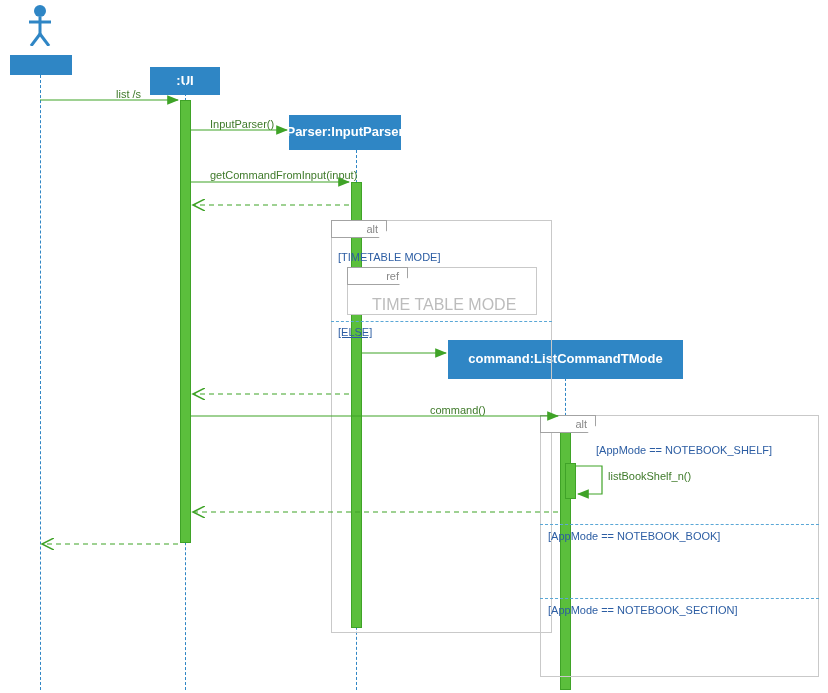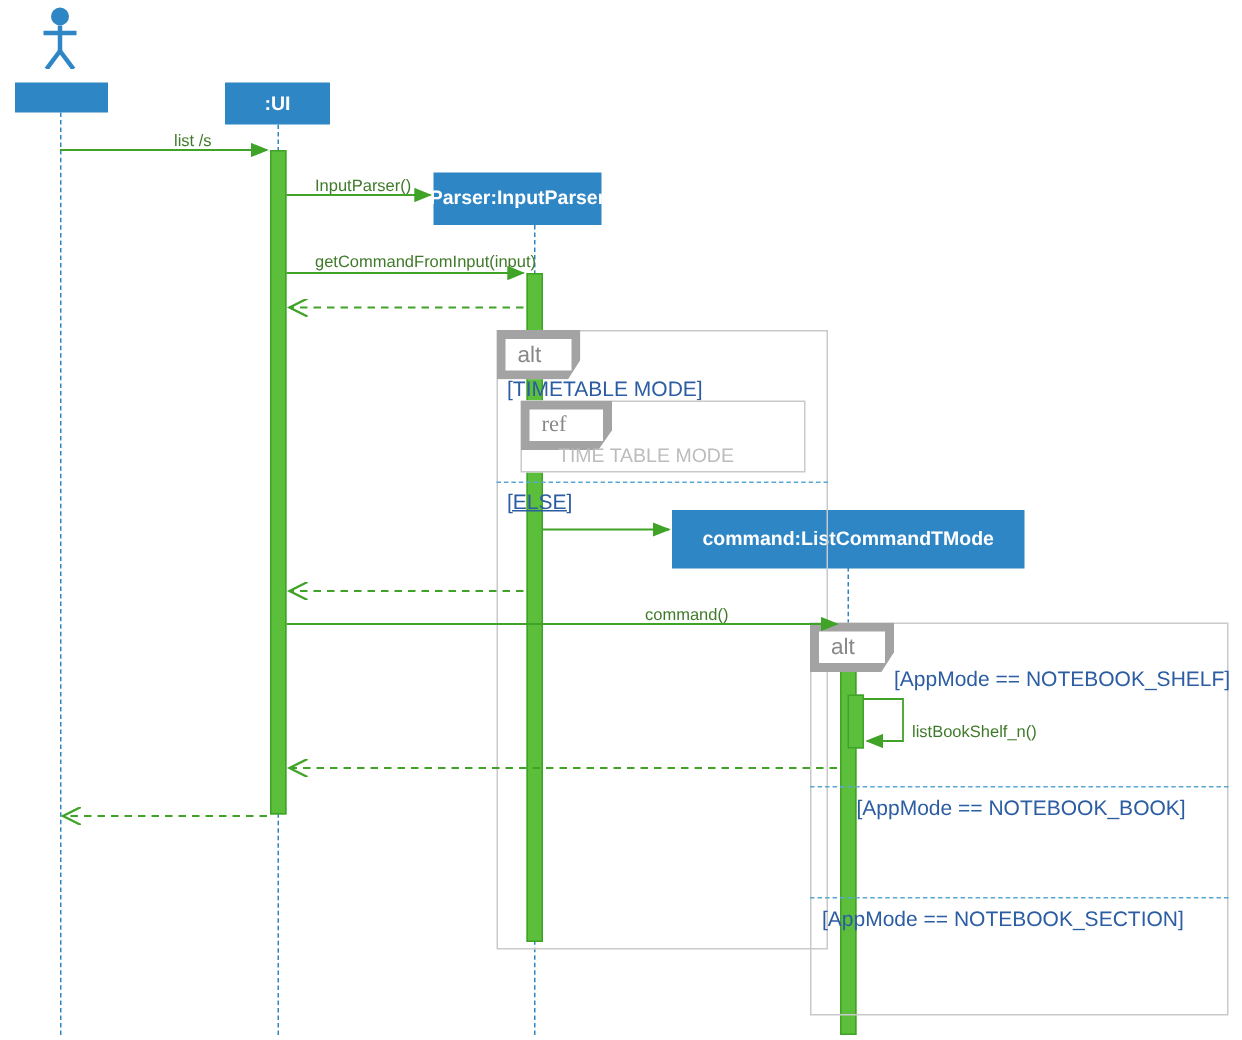--- a/index.html
+++ b/index.html
@@ -40,52 +40,53 @@
     border: 1px solid #3fa327;
   }
   .msg-label {
     position: absolute;
     font-size: 11px;
     color: #3f7a2a;
     white-space: nowrap;
   }
   .guard-label {
     position: absolute;
-    font-size: 14px;
+    font-size: 11px;
     color: #2c5da3;
     white-space: nowrap;
   }
   .frag-box {
     position: absolute;
     border: 1px solid #c9c9c9;
     background: transparent;
   }
   .frag-tab {
     position: absolute;
-    border: 6px solid #a3a3a3;
+    border: 1px solid #a3a3a3;
     background: #fff;
-    font-size: 15px;
+    font-size: 11px;
     color: #888;
     padding: 2px 8px;
     border-bottom-right-radius: 0;
     clip-path: polygon(0 0, 100% 0, 100% 60%, 85% 100%, 0 100%);
+    text-align: right;
   }
   .divider {
     position: absolute;
     height: 0;
     border-top: 1px dashed #5aa7d6;
   }
   .ref-box {
     position: absolute;
     border: 1px solid #c9c9c9;
     background: #fff;
   }
   .ref-text {
     position: absolute;
-    font-size: 13px;
+    font-size: 16px;
     color: #bcbcbc;
     white-space: nowrap;
   }
   svg.arrows {
     position: absolute;
     left: 0; top: 0;
     width: 828px; height: 693px;
     pointer-events: none;
   }
 </style>
@@ -99,21 +100,21 @@
     <line x1="2" y1="18" x2="24" y2="18" stroke="#2f86c5" stroke-width="3"></line>
     <line x1="13" y1="30" x2="4" y2="42" stroke="#2f86c5" stroke-width="3"></line>
     <line x1="13" y1="30" x2="22" y2="42" stroke="#2f86c5" stroke-width="3"></line>
   </svg>
 </div>
 
 <div class="head-box" style="left:10px; top:55px; width:62px; height:20px;">
   <span></span>
 </div>
 
-<div class="head-box" style="left:150px; top:55px; width:70px; height:28px;">
+<div class="head-box" style="left:150px; top:67px; width:70px; height:28px;">
   <span>:UI</span>
 </div>
 
 <div class="head-box" style="left:289px; top:115px; width:112px; height:35px;">
   <span>Parser:InputParser</span>
 </div>
 
 <div class="head-box" style="left:448px; top:340px; width:235px; height:39px;">
   <span>command:ListCommandTMode</span>
 </div>
@@ -128,45 +129,45 @@
 <div class="activation" style="left:560px; top:416px; width:11px; height:274px;"></div>
 <div class="activation" style="left:565px; top:463px; width:11px; height:36px;"></div>
 
 <div class="frag-box" style="left:331px; top:220px; width:221px; height:413px;"></div>
 <div class="frag-tab" style="left:331px; top:220px; width:56px;">
   <span>alt</span>
 </div>
 <div class="guard-label" style="left:338px; top:251px;">[TIMETABLE MODE]</div>
 
 <div class="ref-box" style="left:347px; top:267px; width:190px; height:48px;"></div>
-<div class="frag-tab" style="left:347px; top:267px; width:61px;font-family:Liberation Serif, serif;">
+<div class="frag-tab" style="left:347px; top:267px; width:61px;">
   <span>ref</span>
 </div>
 <div class="ref-text" style="left:372px; top:296px;">TIME TABLE MODE</div>
 
 <div class="divider" style="left:331px; top:321px; width:221px;"></div>
 <div class="guard-label" style="left:338px; top:326px;text-decoration:underline;">[ELSE]</div>
 
 <div class="frag-box" style="left:540px; top:415px; width:279px; height:262px;"></div>
 <div class="frag-tab" style="left:540px; top:415px; width:56px;">
   <span>alt</span>
 </div>
 <div class="guard-label" style="left:548px; top:444px;margin-left:48px;">[AppMode == NOTEBOOK_SHELF]</div>
 
 <div class="divider" style="left:540px; top:524px; width:279px;"></div>
-<div class="guard-label" style="left:548px; top:530px;margin-left:23px;">[AppMode == NOTEBOOK_BOOK]</div>
+<div class="guard-label" style="left:548px; top:530px;">[AppMode == NOTEBOOK_BOOK]</div>
 
 <div class="divider" style="left:540px; top:598px; width:279px;"></div>
 <div class="guard-label" style="left:548px; top:604px;">[AppMode == NOTEBOOK_SECTION]</div>
 
 <div class="msg-label" style="left:88px; top:88px;margin-left:28px;">list /s</div>
 <div class="msg-label" style="left:210px; top:118px;">InputParser()</div>
 <div class="msg-label" style="left:210px; top:169px;">getCommandFromInput(input)</div>
 <div class="msg-label" style="left:430px; top:404px;">command()</div>
-<div class="msg-label" style="left:608px; top:482px;">listBookShelf_n()</div>
+<div class="msg-label" style="left:608px; top:470px;">listBookShelf_n()</div>
 
 <svg class="arrows">
   <defs>
     <marker id="solidArrow" markerWidth="10" markerHeight="8" refX="9" refY="4" orient="auto">
       <path d="M0,0 L10,4 L0,8 Z" fill="#3fa327"></path>
     </marker>
     <marker id="openArrow" markerWidth="12" markerHeight="10" refX="10" refY="5" orient="auto">
       <path d="M0,0 L10,5 L0,10" fill="none" stroke="#3fa327" stroke-width="1.3"></path>
     </marker>
   </defs>

